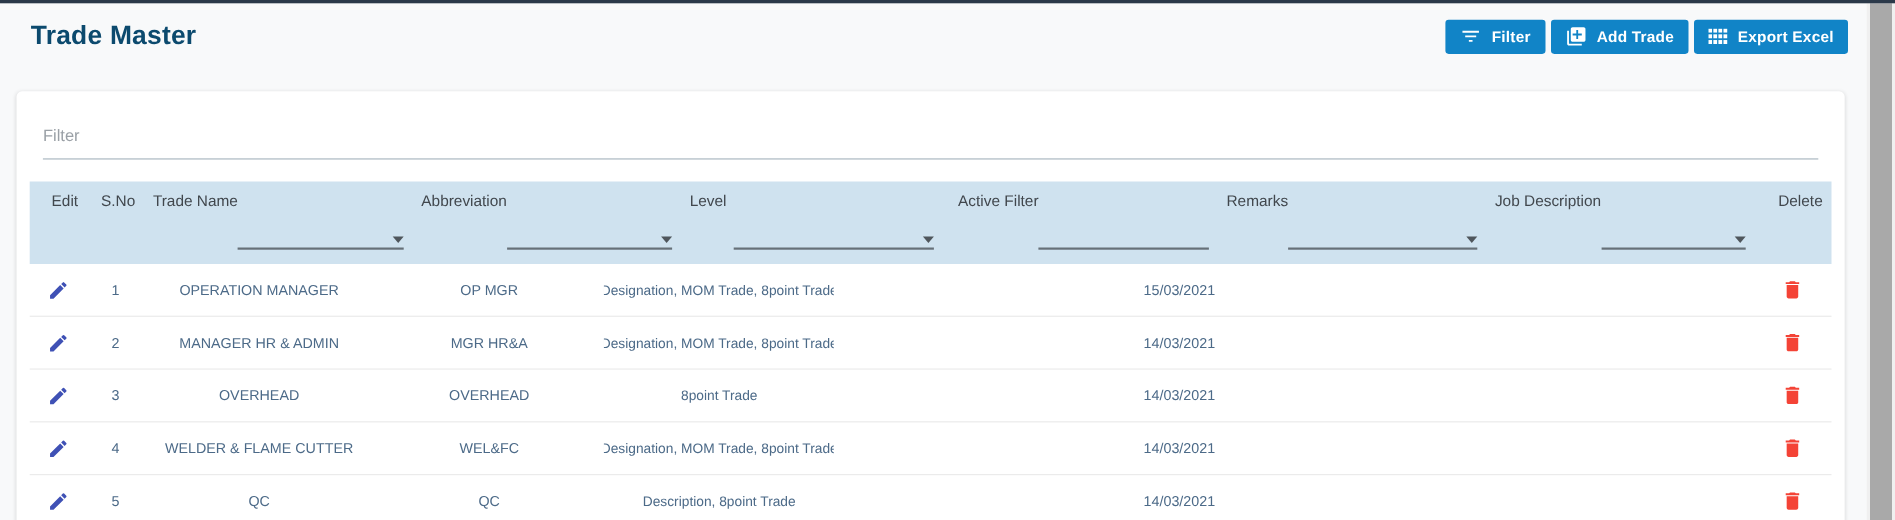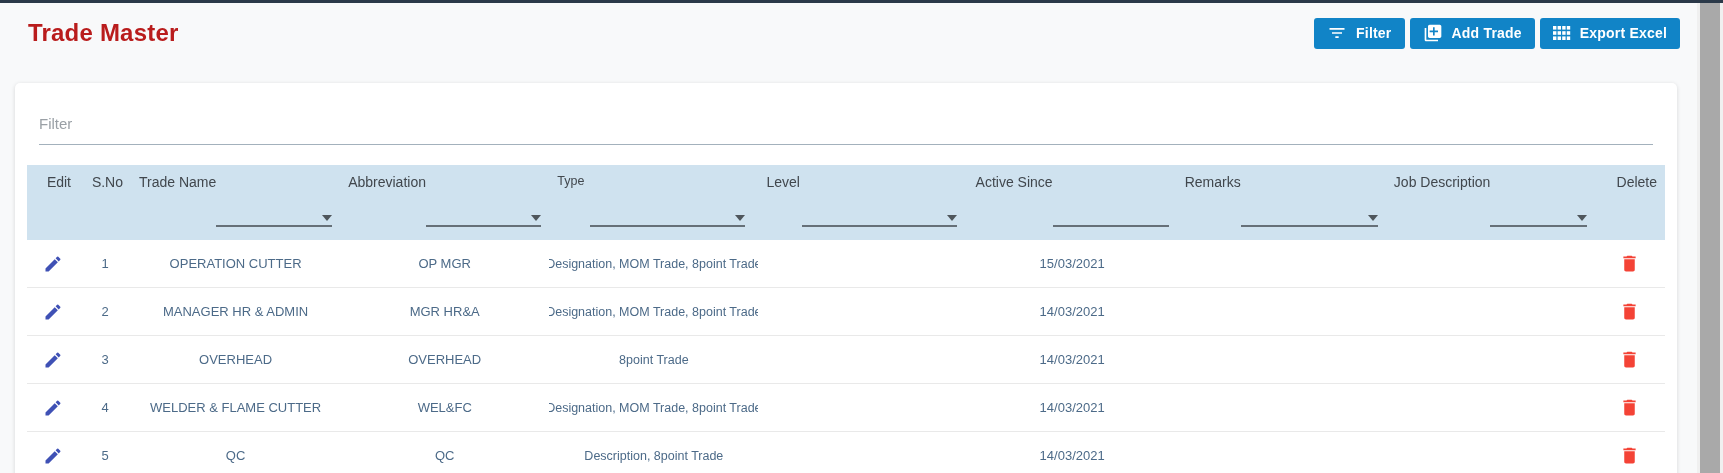--- a/index.html
+++ b/index.html
@@ -3,21 +3,21 @@
 <meta charset="utf-8">
 <style>
   * { margin:0; padding:0; box-sizing:border-box; }
   html,body { width:1723px; height:473px; }
   body { font-family:"Liberation Sans", sans-serif; background:#f8f9fa; overflow:hidden; }
   .viewport { position:relative; width:1723px; height:473px; background:#f8f9fa; overflow:hidden; }
   .topline { position:absolute; top:0; left:0; right:0; height:3px; background:#2b3949; z-index:5; }
 
   .page-header { position:absolute; top:3px; left:0; right:43px; height:60px;
     display:flex; align-items:center; justify-content:space-between; padding:0 0 0 28px; }
-  .page-title { font-size:24px; font-weight:700; color:#b91c1c; letter-spacing:.2px; }
+  .page-title { font-size:24px; font-weight:700; color:#0c4a6e; letter-spacing:.2px; }
   .actions { display:flex; gap:5px; }
   .btn { display:inline-flex; align-items:center; gap:9px; height:31px; padding:0 13px;
     background:#1184c7; color:#fff; border:none; border-radius:3px; font-family:"Liberation Sans",sans-serif;
     font-size:14px; font-weight:700; cursor:pointer; letter-spacing:.2px; }
   .btn .btn-icon { display:inline-flex; align-items:center; }
 
   .card { position:absolute; left:15px; right:46px; top:83px; bottom:-20px; background:#ffffff;
     border-radius:5px; box-shadow:0 1px 4px rgba(0,0,0,.14); padding:0 12px; }
   .filter-input { display:block; width:calc(100% - 24px); margin:20px 12px 0 12px; height:42px;
     border:none; border-bottom:1px solid #a3b1bc; background:transparent; outline:none;
@@ -108,34 +108,28 @@
           <div class="th-filter">
             <span class="caret"></span>
           </div>
         </div>
         <div class="th col-abbreviation th-filterable">
           <div class="th-label">Abbreviation</div>
           <div class="th-filter">
             <span class="caret"></span>
           </div>
         </div>
-        <div class="th col-type th-filterable">
-          <div class="th-label">Type</div>
-          <div class="th-filter">
-            <span class="caret"></span>
-          </div>
-        </div>
         <div class="th col-level th-filterable">
           <div class="th-label">Level</div>
           <div class="th-filter">
             <span class="caret"></span>
           </div>
         </div>
         <div class="th col-active_since th-filterable">
-          <div class="th-label">Active Since</div>
+          <div class="th-label">Active Filter</div>
           <div class="th-filter"></div>
         </div>
         <div class="th col-remarks th-filterable">
           <div class="th-label">Remarks</div>
           <div class="th-filter">
             <span class="caret"></span>
           </div>
         </div>
         <div class="th col-job_description th-filterable">
           <div class="th-label">Job Description</div>
@@ -150,21 +144,21 @@
     <div class="tbody">
         <div class="tr">
           <div class="td col-edit">
             <button class="icon-btn">
               <svg width="20" height="20" viewBox="0 0 24 24" fill="#3f51b5">
                 <path d="M3 17.25V21h3.75L17.81 9.94l-3.75-3.75L3 17.25zM20.71 7.04a.996.996 0 0 0 0-1.41l-2.34-2.34a.996.996 0 0 0-1.41 0l-1.83 1.83 3.75 3.75 1.83-1.83z"></path>
               </svg>
             </button>
           </div>
           <div class="td col-sno">1</div>
-          <div class="td col-trade_name">OPERATION CUTTER</div>
+          <div class="td col-trade_name">OPERATION MANAGER</div>
           <div class="td col-abbreviation">OP MGR</div>
           <div class="td col-type">Designation, MOM Trade, 8point Trade</div>
           <div class="td col-level"></div>
           <div class="td col-active_since">15/03/2021</div>
           <div class="td col-remarks"></div>
           <div class="td col-job_description"></div>
           <div class="td col-delete">
             <button class="icon-btn">
               <svg width="21" height="21" viewBox="0 0 24 24" fill="#f44336">
                 <path d="M6 19c0 1.1.9 2 2 2h8c1.1 0 2-.9 2-2V7H6v12zM19 4h-3.5l-1-1h-5l-1 1H5v2h14V4z"></path>

